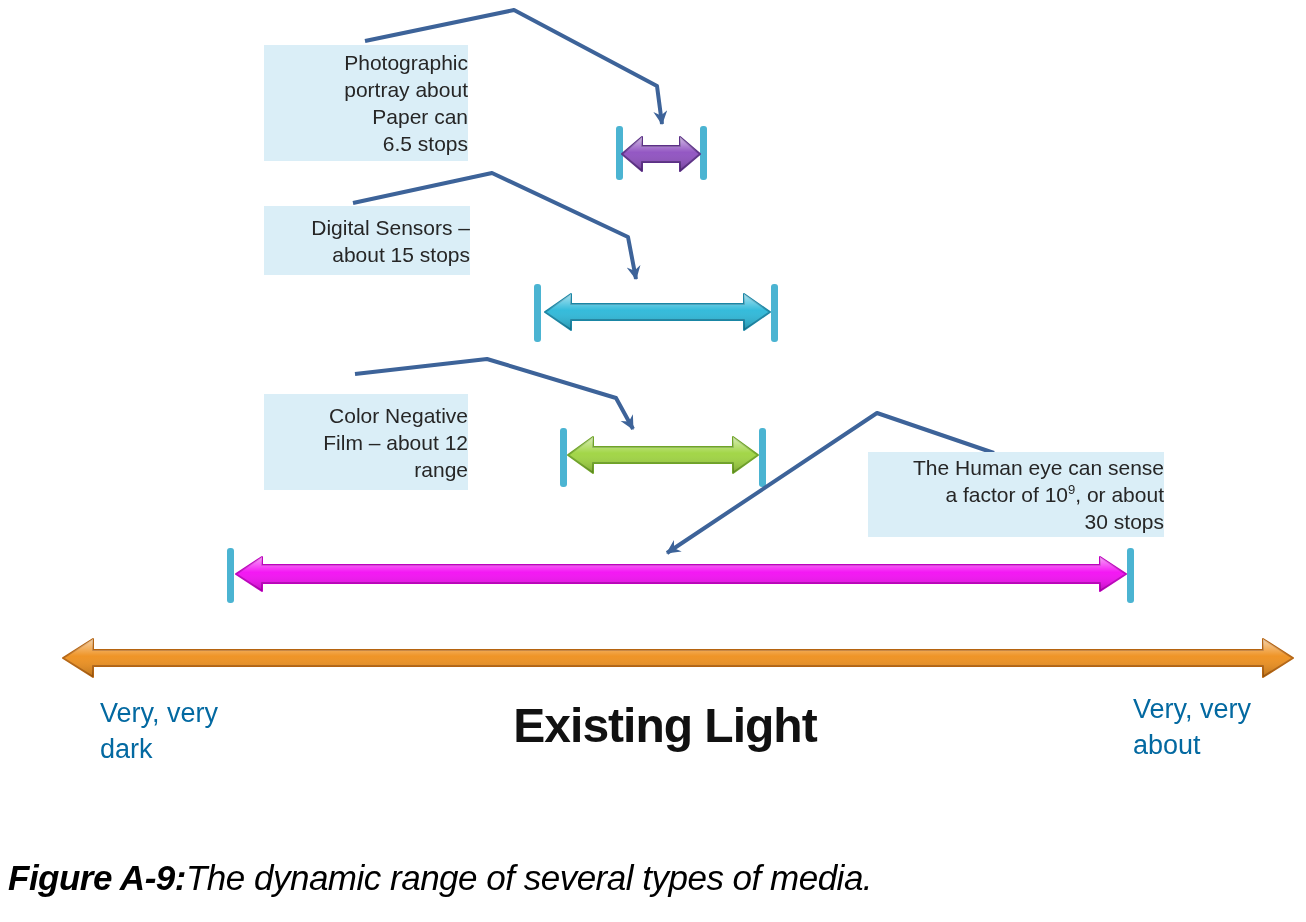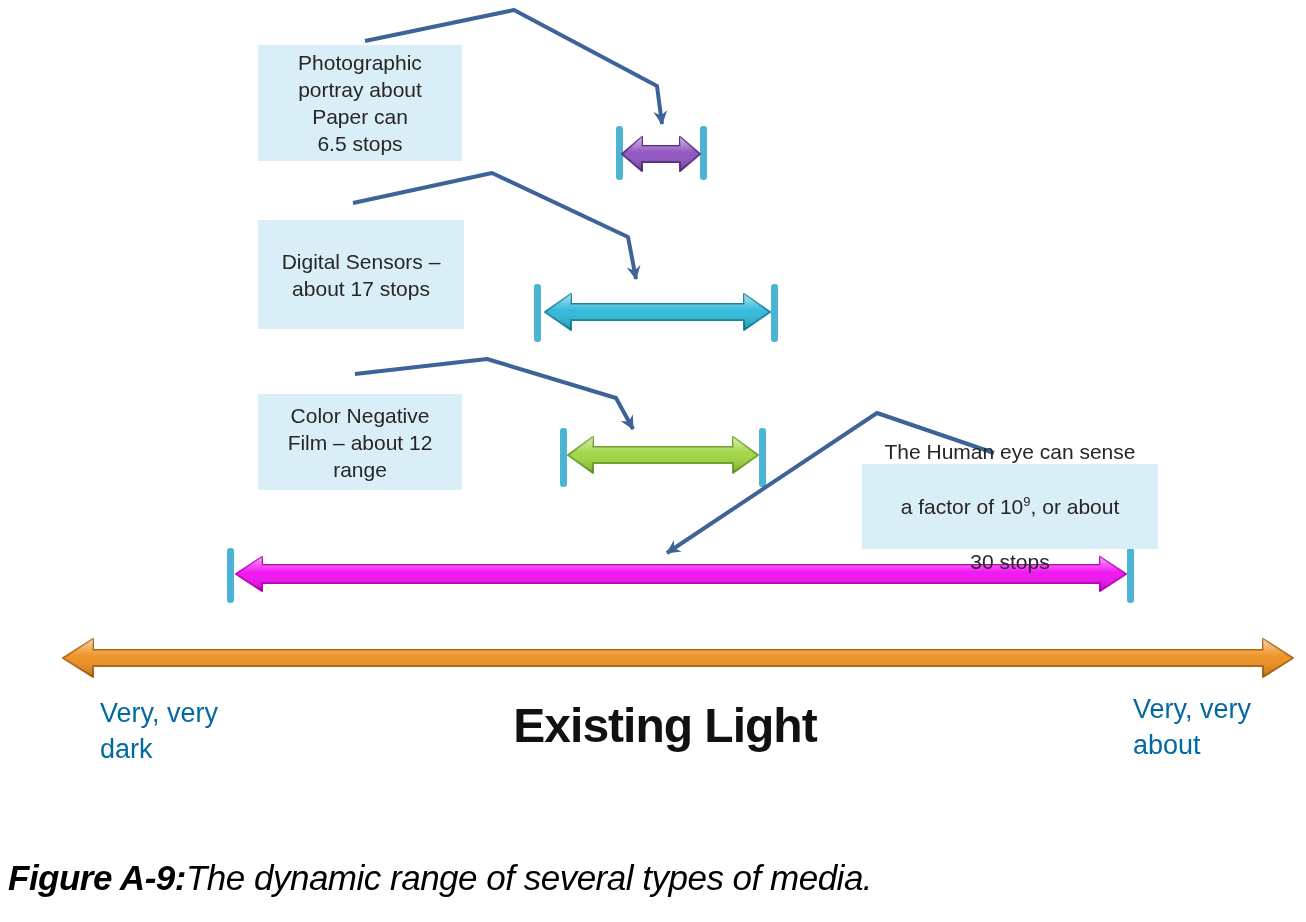--- a/index.html
+++ b/index.html
@@ -3,22 +3,22 @@
 <meta charset="utf-8">
 <style>
   html,body { margin:0; padding:0; background:#ffffff; }
   .stage {
     position:relative; width:1306px; height:922px; background:#ffffff;
     font-family:"Liberation Sans", sans-serif; overflow:hidden;
   }
   .stage svg { position:absolute; left:0; top:0; }
   .label-box {
     position:absolute; background:#daeef7; color:#262626;
-    font-size:21px; line-height:27px; text-align:center;
-    display:flex; flex-direction:column; justify-content:center;
+    font-size:21px; line-height:27px; text-align:right;
+    display:flex; flex-direction:column; justify-content:center;margin-left:6px;
   }
   .label-box .ln { display:block; }
   .label-box sup { font-size:0.62em; line-height:0; }
   .axis-label { position:absolute; font-size:27px; line-height:36px; color:#0369a1; }
   .axis-title {
     position:absolute; left:400px; top:698px; width:530px; text-align:center;
     font-size:48px; font-weight:bold; letter-spacing:-1px; color:#111111;
   }
   .caption {
     position:absolute; left:8px; top:858px; width:1290px;
@@ -78,32 +78,32 @@
     <use href="#shape-orange" fill="url(#shine)"></use>
   </svg>
 
   <div class="label-box" style="left:258px; top:45px; width:204px; height:116px;">
     <span class="ln">Photographic</span>
     <span class="ln">portray about</span>
     <span class="ln">Paper can</span>
     <span class="ln">6.5 stops</span>
   </div>
 
-  <div class="label-box" style="left:258px; top:220px; width:206px; height:109px;">
+  <div class="label-box" style="left:258px; top:206px; width:206px; height:69px;">
     <span class="ln">Digital Sensors –</span>
-    <span class="ln">about 17 stops</span>
+    <span class="ln">about 15 stops</span>
   </div>
 
   <div class="label-box" style="left:258px; top:394px; width:204px; height:96px;">
     <span class="ln">Color Negative</span>
     <span class="ln">Film – about 12</span>
     <span class="ln">range</span>
   </div>
 
-  <div class="label-box" style="left:862px; top:464px; width:296px; height:85px;gap:28px;">
+  <div class="label-box" style="left:862px; top:452px; width:296px; height:85px;">
     <span class="ln">The Human eye can sense</span>
     <span class="ln"><span>a factor of 10</span><sup>9</sup><span>, or about</span></span>
     <span class="ln">30 stops</span>
   </div>
 
   <div class="axis-label" style="left:100px; top:695px;">
     <span class="ln" style="display:block;">Very, very</span>
     <span class="ln" style="display:block;">dark</span>
   </div>
 

